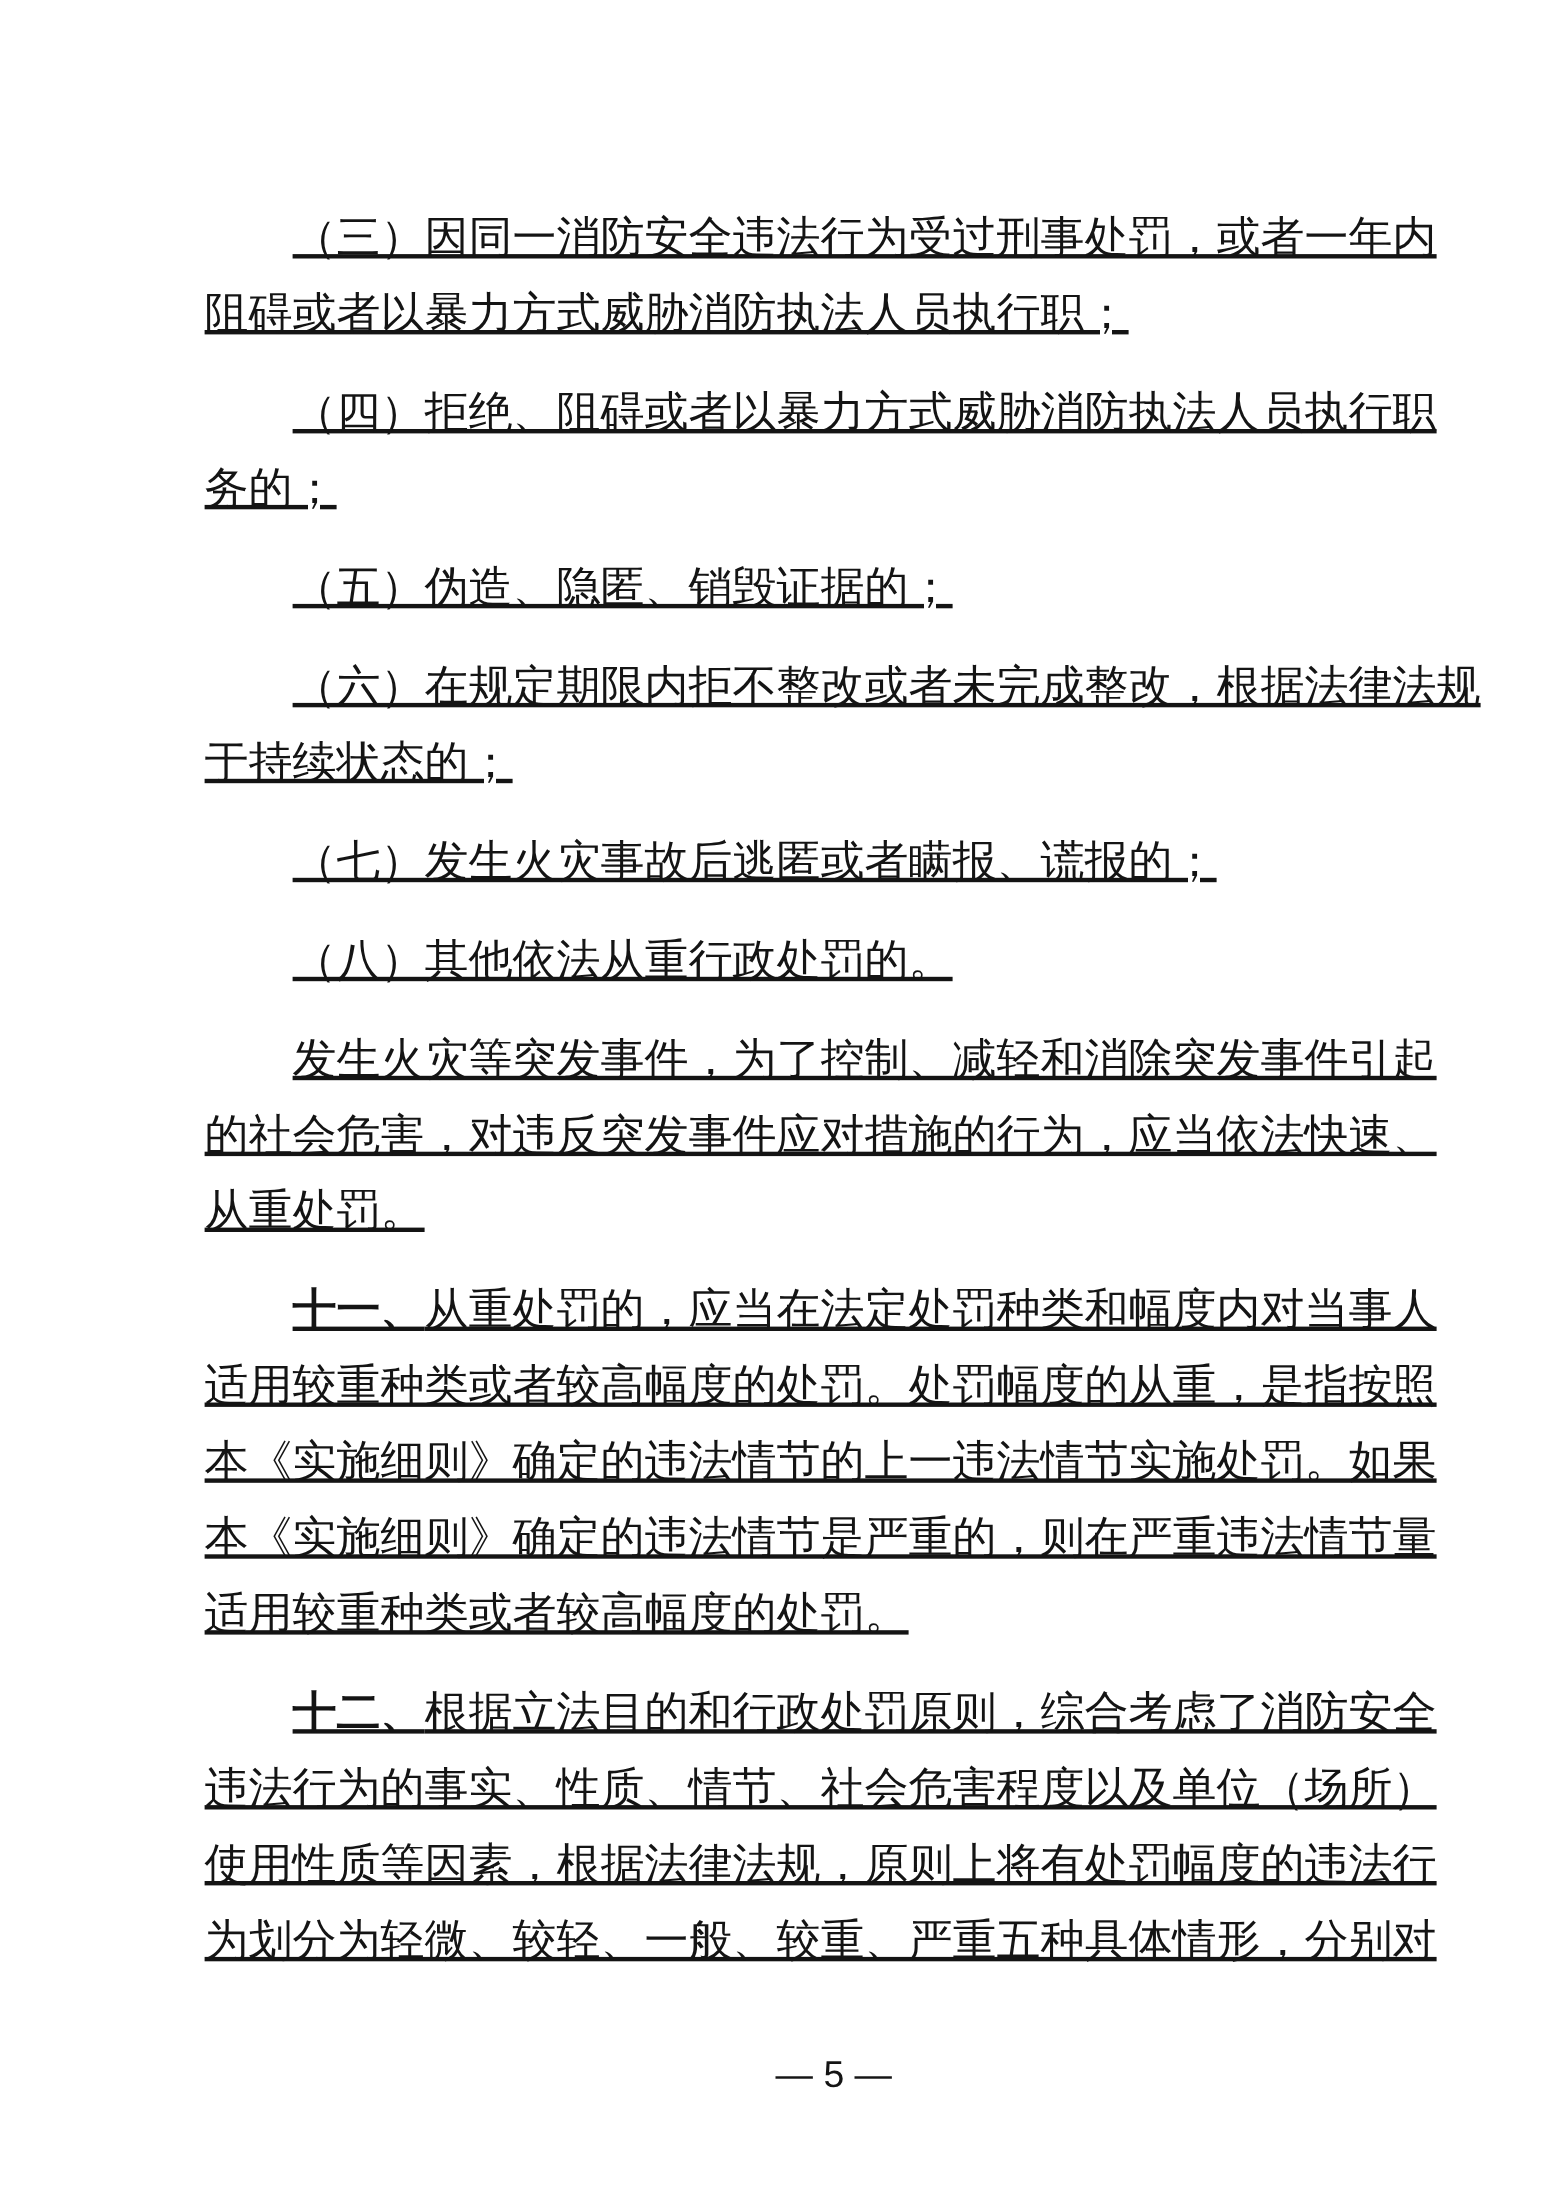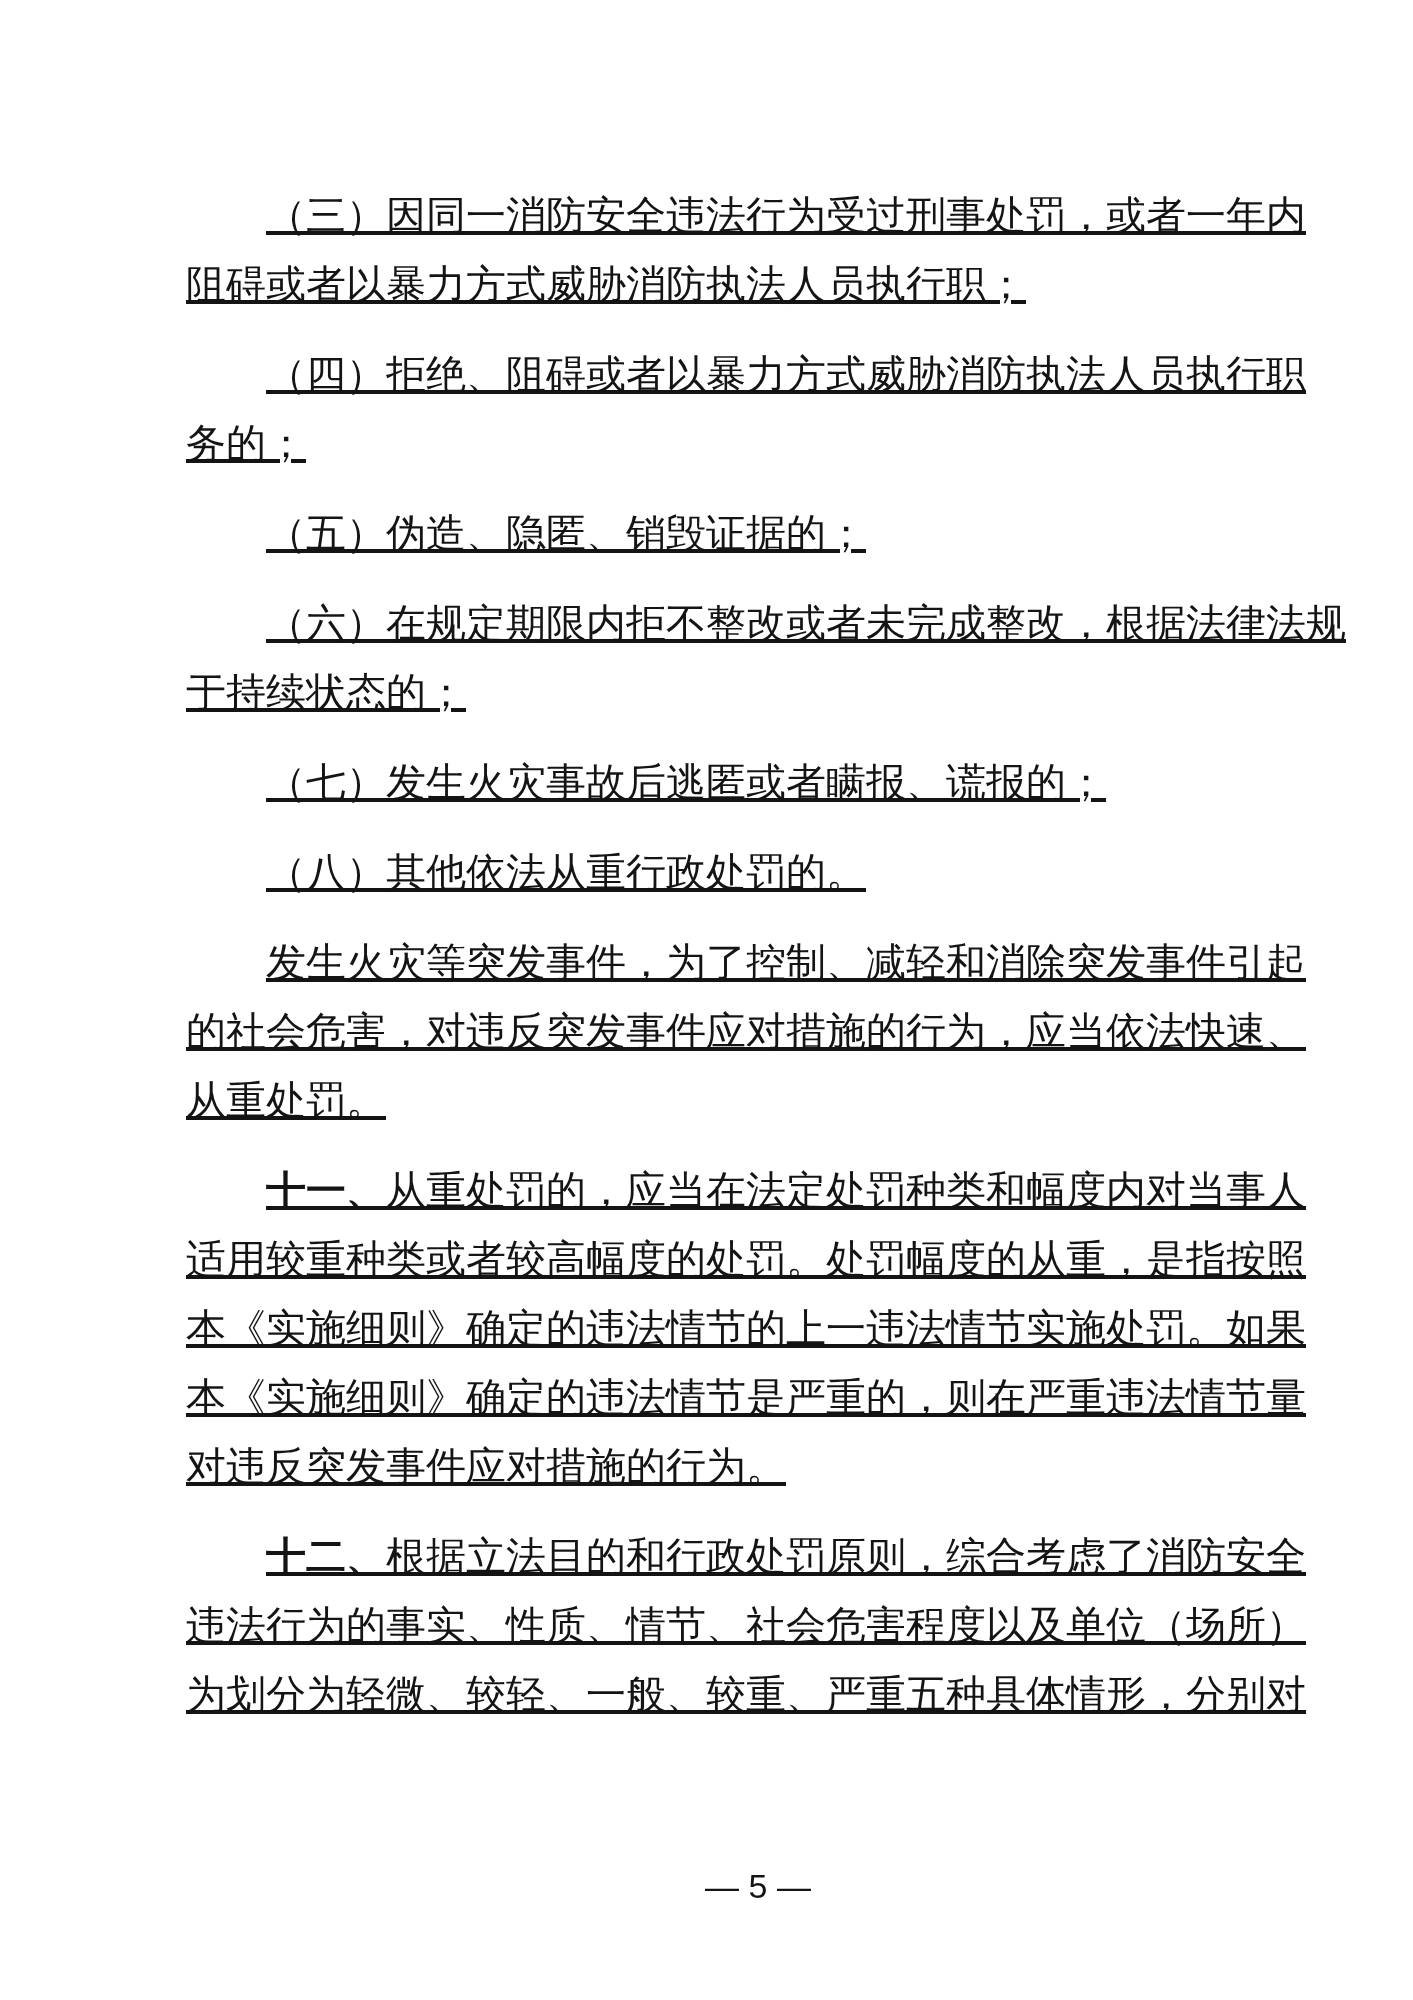--- a/index.html
+++ b/index.html
@@ -67,20 +67,21 @@
     <div class="line"><span>于持续状态的；</span></div>
     <div class="line indent para-start"><span>（七）发生火灾事故后逃匿或者瞒报、谎报的；</span></div>
     <div class="line indent para-start"><span>（八）其他依法从重行政处罚的。</span></div>
     <div class="line indent para-start"><span>发生火灾等突发事件，为了控制、减轻和消除突发事件引起</span></div>
     <div class="line"><span>的社会危害，对违反突发事件应对措施的行为，应当依法快速、</span></div>
     <div class="line"><span>从重处罚。</span></div>
     <div class="line indent para-start"><span class="hei">十一、</span><span>从重处罚的，应当在法定处罚种类和幅度内对当事人</span></div>
     <div class="line"><span>适用较重种类或者较高幅度的处罚。处罚幅度的从重，是指按照</span></div>
     <div class="line"><span>本《实施细则》确定的违法情节的上一违法情节实施处罚。如果</span></div>
     <div class="line"><span>本《实施细则》确定的违法情节是严重的，则在严重违法情节量</span></div>
-    <div class="line"><span>对违反突发事件应对措施的行为。</span></div>
+    <div class="line"><span>适用较重种类或者较高幅度的处罚。</span></div>
     <div class="line indent para-start"><span class="hei">十二、</span><span>根据立法目的和行政处罚原则，综合考虑了消防安全</span></div>
     <div class="line"><span>违法行为的事实、性质、情节、社会危害程度以及单位（场所）</span></div>
+    <div class="line"><span>使用性质等因素，根据法律法规，原则上将有处罚幅度的违法行</span></div>
     <div class="line"><span>为划分为轻微、较轻、一般、较重、严重五种具体情形，分别对</span></div>
   </div>
 
   <div class="footer">— 5 —</div>
 </div>
 
 </body></html>

